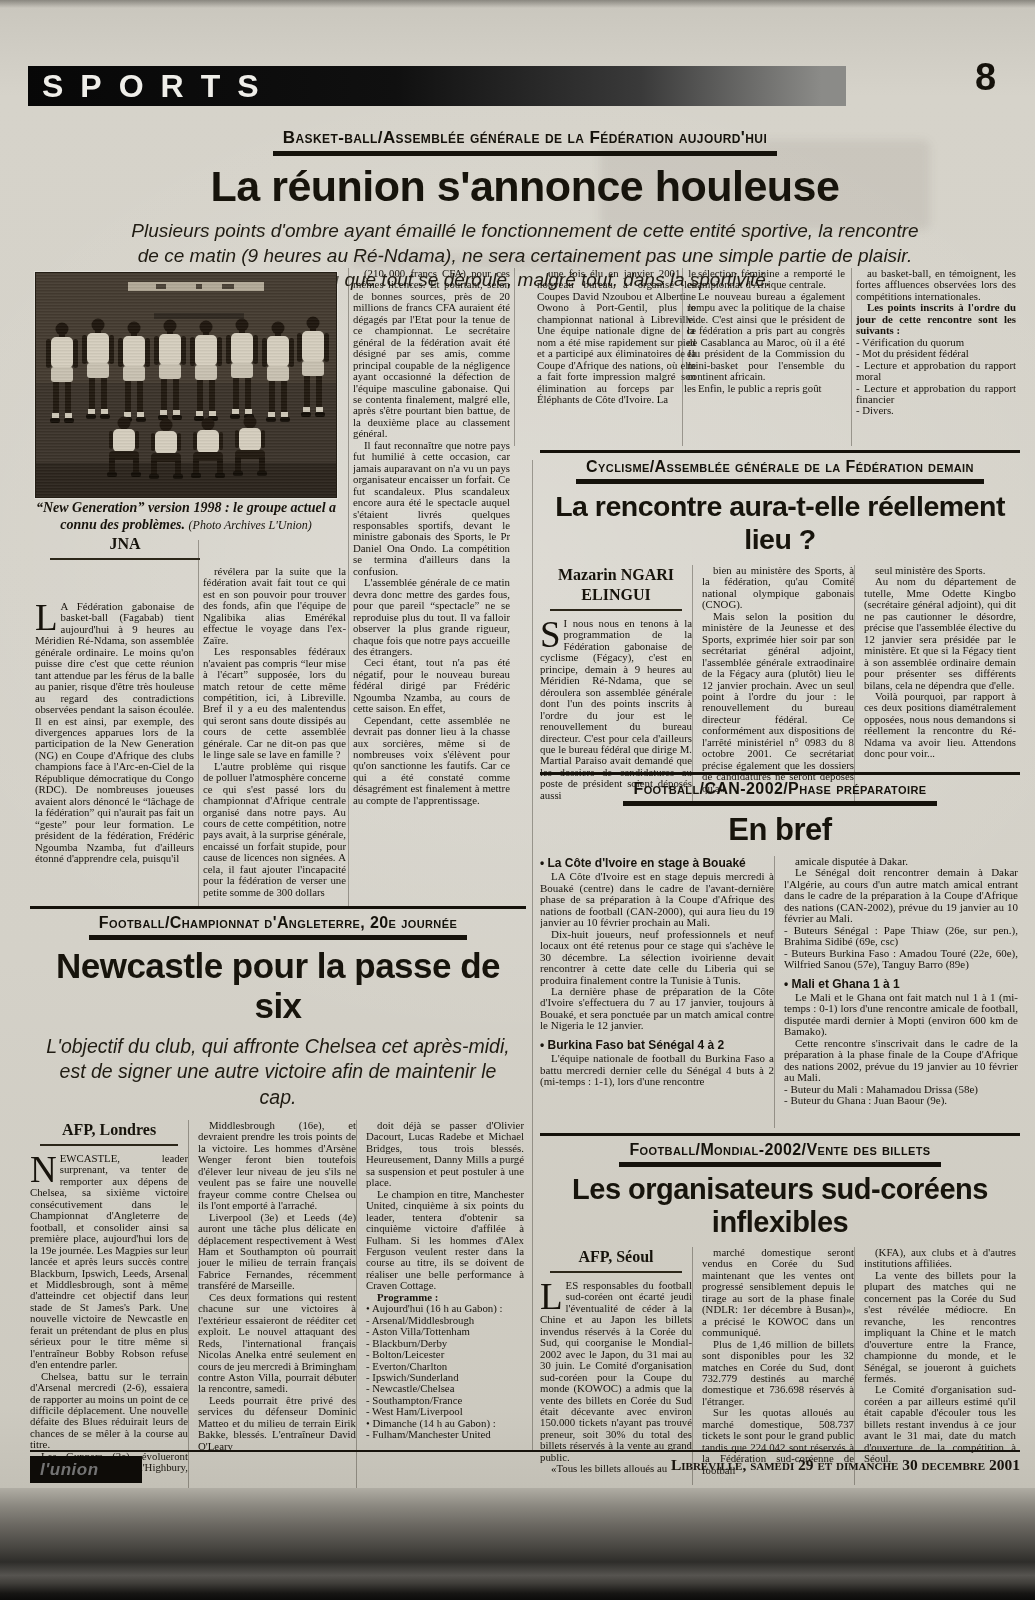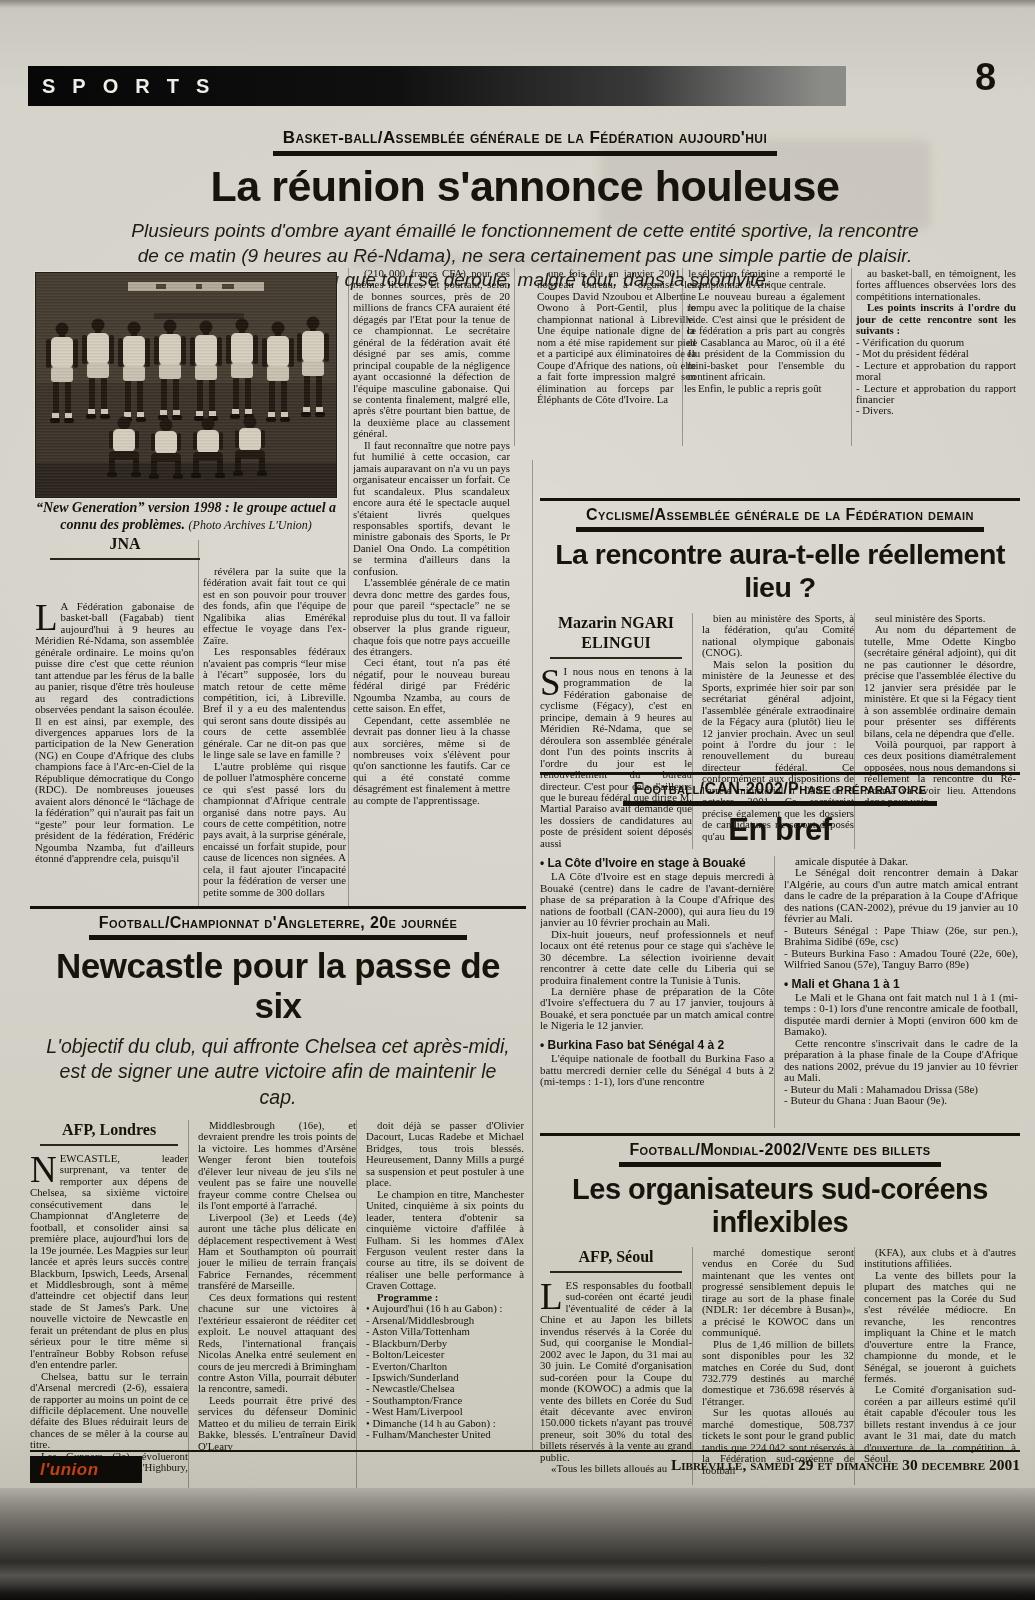--- a/index.html
+++ b/index.html
@@ -11,21 +11,21 @@
   .canvas::before{content:"";position:absolute;left:0;top:0;width:100%;height:8px;
     background:linear-gradient(180deg,rgba(60,58,52,.45),rgba(60,58,52,0));}
   
   .scan-bottom{position:absolute;left:0;top:1488px;width:1035px;height:112px;
     background:linear-gradient(180deg,#b0ada4 0%,#8b8880 16%,#696660 34%,#4a4843 52%,#2e2d2a 66%,#565450 78%,#403e3a 85%,#171614 94%,#0b0b0a 100%);}
   
   .sports-bar{position:absolute;left:28px;top:66px;width:818px;height:40px;
     background:linear-gradient(90deg,#070707 0%,#101010 45%,#3a3a3a 75%,#8b8b88 97%);
     display:flex;align-items:center;}
   .sports-bar span{color:#efeee9;font-family:"Liberation Sans",sans-serif;font-weight:bold;
-    font-size:20px;letter-spacing:17px;padding-left:14px;}
+    font-size:32px;letter-spacing:17px;padding-left:14px;}
   .page-num{position:absolute;left:975px;top:56px;font-family:"Liberation Sans",sans-serif;
     font-weight:bold;font-size:38px;color:#15120b;}
   
   .kicker-wrap{text-align:center;}
   .kicker{display:inline-block;font-family:"Liberation Sans",sans-serif;font-weight:bold;
     font-variant:small-caps;letter-spacing:.4px;color:#15120b;
     border-bottom:5px solid #15120b;padding:0 10px 3px;}
   .ruled{border-top:3px solid #15120b;padding-top:5px;}
   .headline{font-family:"Liberation Sans",sans-serif;font-weight:bold;text-align:center;
     color:#17140c;letter-spacing:-.5px;margin:6px 0 0;}
@@ -57,34 +57,34 @@
   .photo svg{display:block;width:100%;height:100%;}
   .photo::after{content:"";position:absolute;inset:0;
     background:repeating-linear-gradient(0deg,rgba(255,255,255,.05) 0 1px,rgba(0,0,0,.05) 2px 3px);}
   .caption{position:absolute;left:35px;top:500px;width:302px;text-align:center;
     font-style:italic;font-weight:bold;font-size:14px;line-height:1.18;color:#17130c;}
   .caption .credit{font-weight:normal;font-size:12px;}
   .bb-byline{position:absolute;left:40px;top:534px;width:150px;}
   .col{position:absolute;}
   
   .sec-head .kicker{font-size:16px;}
-  .cy{position:absolute;left:540px;top:450px;width:480px;margin-top:48px;}
+  .cy{position:absolute;left:540px;top:450px;width:480px;}
   .cy .headline{font-size:28.5px;}
   .eb{position:absolute;left:540px;top:772px;width:480px;}
   .eb .headline{font-size:31px;}
   .nc{position:absolute;left:30px;top:906px;width:496px;}
   .nc .headline{font-size:35px;}
   .nc .standfirst{font-size:19.5px;max-width:474px;}
   .wc{position:absolute;left:540px;top:1133px;width:480px;}
   .wc .headline{font-size:29px;}
   
   .foot-rule{position:absolute;left:30px;top:1450px;width:990px;height:2px;background:#17130c;}
   .union-box{position:absolute;left:30px;top:1456px;width:112px;height:27px;background:#0e0c08;
     display:flex;align-items:center;justify-content:flex-start;padding-left:10px;box-sizing:border-box;}
-  .union-box span{color:#c2410c;font-family:"Liberation Sans",sans-serif;font-weight:bold;
+  .union-box span{color:#737373;font-family:"Liberation Sans",sans-serif;font-weight:bold;
     font-style:italic;font-size:17px;letter-spacing:.5px;}
   .dateline{position:absolute;left:430px;top:1456px;width:590px;text-align:right;
     font-variant:small-caps;font-weight:bold;font-size:15.5px;color:#17130c;}
   
   .ghost{position:absolute;background:rgba(95,90,78,.10);filter:blur(4px);border-radius:8px;}
 </style>
 </head>
 <body>
 
 <div class="canvas">

